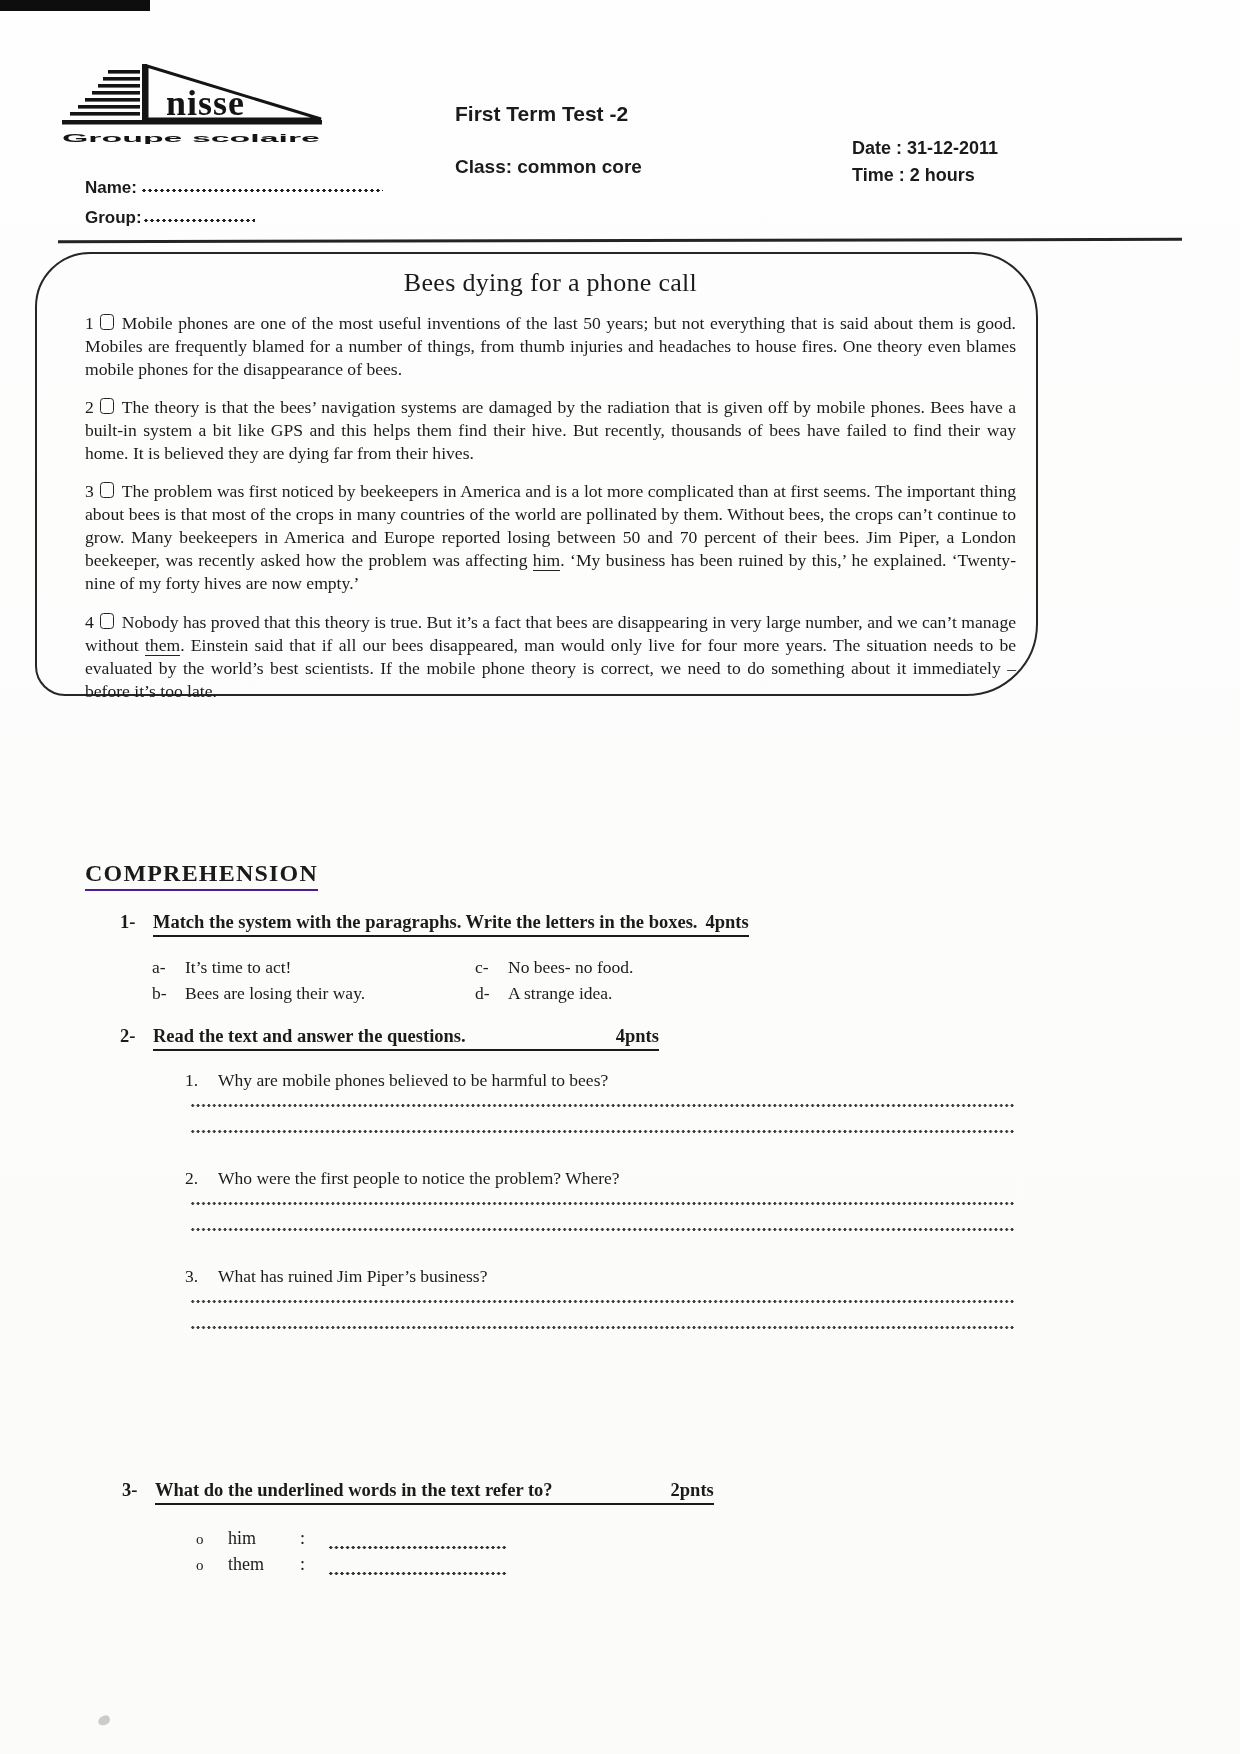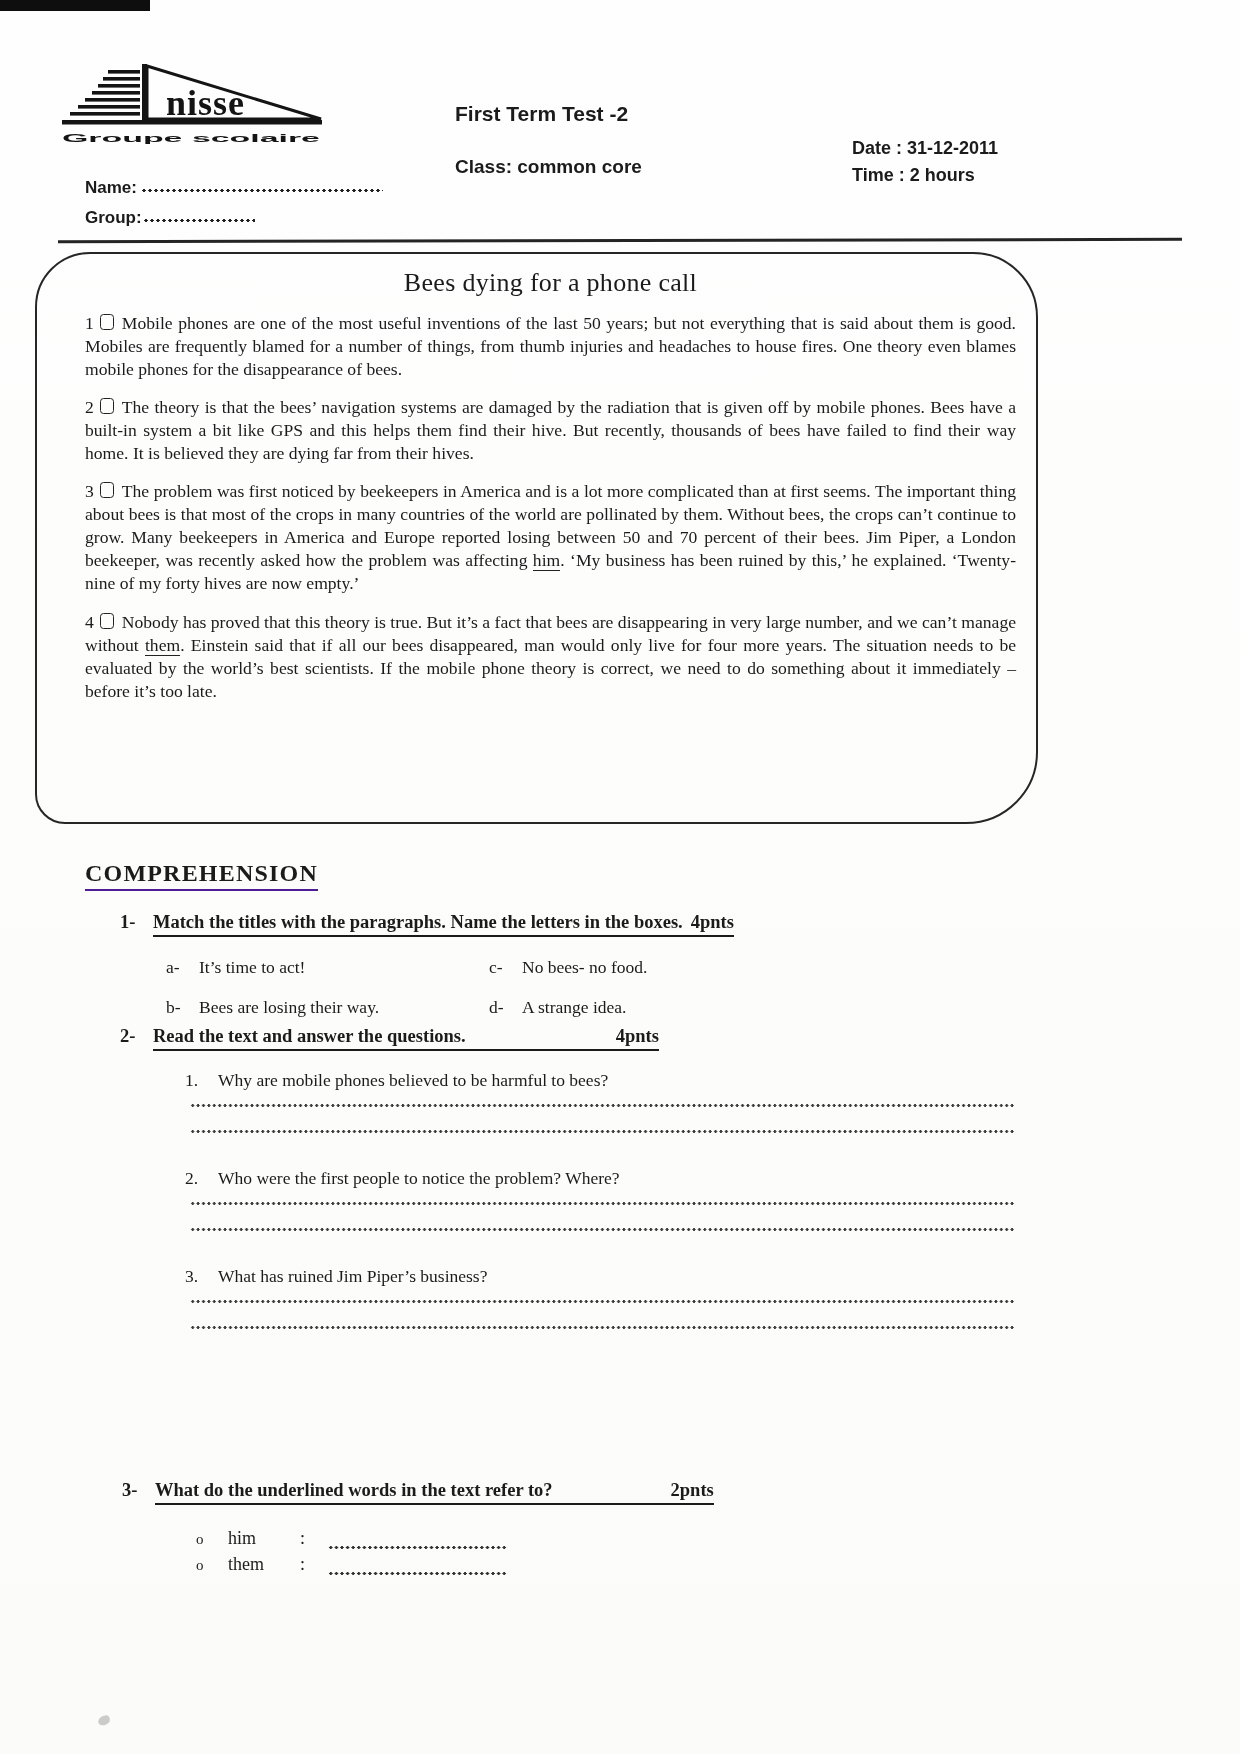--- a/index.html
+++ b/index.html
@@ -30,21 +30,21 @@
   .center-block{position:absolute;left:455px;top:102px;}
   .test-title{font-weight:bold;font-size:21px;}
   .class-line{font-weight:bold;font-size:19px;margin-top:30px;}
   .right-block{position:absolute;left:852px;top:138px;}
   .date-line{font-weight:bold;font-size:18px;}
   .time-line{font-weight:bold;font-size:18px;margin-top:6px;}
   .header-rule{position:absolute;left:58px;top:239px;width:1124px;height:3px;background:#242424;transform:rotate(-0.12deg);}
 
   
   .passage-box{
-    position:absolute;left:35px;top:252px;width:1003px;height:572px;
+    position:absolute;left:35px;top:252px;width:1003px;height:444px;
     border:2.5px solid #262626;border-radius:55px 65px 72px 30px;
     box-sizing:border-box;padding:12px 20px 0 48px;
   }
   .passage-title{text-align:center;font-size:26px;margin:2px 0 14px 0;letter-spacing:.3px;}
   .para{font-size:17.6px;line-height:1.31;text-align:justify;margin:0 0 15px 0;}
   .pnum{margin-right:3px;}
   .pbox{display:inline-block;width:12px;height:14px;border:1.7px solid #222;border-radius:3.5px;
     margin:0 8px 0 3px;vertical-align:-1px;}
   .u-word{border-bottom:1.6px solid #222;padding-bottom:0;}
 
@@ -56,21 +56,21 @@
   .q-head-2{left:120px;top:1026px;}
   .q-head-3{left:122px;top:1480px;}
   .qnum{display:inline-block;width:33px;flex:0 0 33px;}
   .q-underline{border-bottom:2px solid #1b1b1b;padding-bottom:2px;}
   .points{margin-left:8px;}
   .gap-md{display:inline-block;width:150px;}
   .gap-sm{display:inline-block;width:118px;}
 
   .q1-options{position:absolute;left:152px;top:957px;display:grid;
     grid-template-rows:repeat(2,auto);grid-auto-flow:column;
-    grid-template-columns:323px auto;row-gap:19px;font-size:17.5px;margin-left:14px;}
+    grid-template-columns:323px auto;row-gap:5px;font-size:17.5px;}
   .opt-letter{display:inline-block;width:33px;}
 
   .q2-area{position:absolute;left:185px;top:1070px;width:832px;}
   .sub-q{margin-bottom:34px;}
   .sub-q-text{font-size:17.5px;margin-bottom:12px;}
   .sqnum{display:inline-block;width:33px;}
   .dotline{height:5px;width:824px;margin-left:5px;
     background-image:radial-gradient(circle,#3c3c3c 1.3px,transparent 1.55px);
     background-size:5.4px 5px;background-repeat:repeat-x;background-position:0 100%;}
   .dotline + .dotline{margin-top:21px;}
@@ -138,21 +138,21 @@
       <p class="para"><span class="pnum">3</span><span class="pbox"></span><span>The problem was first noticed by beekeepers in America and is a lot more complicated than at first seems. The important thing about bees is that most of the crops in many countries of the world are pollinated by them. Without bees, the crops can’t continue to grow. Many beekeepers in America and Europe reported losing between 50 and 70 percent of their bees. Jim Piper, a London beekeeper, was recently asked how the problem was affecting </span><span class="u-word">him</span><span>. ‘My business has been ruined by this,’ he explained. ‘Twenty-nine of my forty hives are now empty.’</span></p>
       <p class="para"><span class="pnum">4</span><span class="pbox"></span><span>Nobody has proved that this theory is true. But it’s a fact that bees are disappearing in very large number, and we can’t manage without </span><span class="u-word">them</span><span>. Einstein said that if all our bees disappeared, man would only live for four more years. The situation needs to be evaluated by the world’s best scientists. If the mobile phone theory is correct, we need to do something about it immediately – before it’s too late.</span></p>
     </div>
 </div>
 
 <div class="comp-heading">COMPREHENSION</div>
 
 <div class="q-head q-head-1">
   <span class="qnum">1-</span>
   <span class="q-underline">
-    <span>Match the titles with the paragraphs. Name the letters in the boxes.</span><span class="points">4pnts</span>
+    <span>Match the system with the paragraphs. Write the letters in the boxes.</span><span class="points">4pnts</span>
   </span>
 </div>
 <div class="q1-options">
     <div class="opt-row"><span class="opt-letter">a-</span><span>It’s time to act!</span></div>
     <div class="opt-row"><span class="opt-letter">b-</span><span>Bees are losing their way.</span></div>
     <div class="opt-row"><span class="opt-letter">c-</span><span>No bees- no food.</span></div>
     <div class="opt-row"><span class="opt-letter">d-</span><span>A strange idea.</span></div>
   </div>
 
 <div class="q-head q-head-2">

